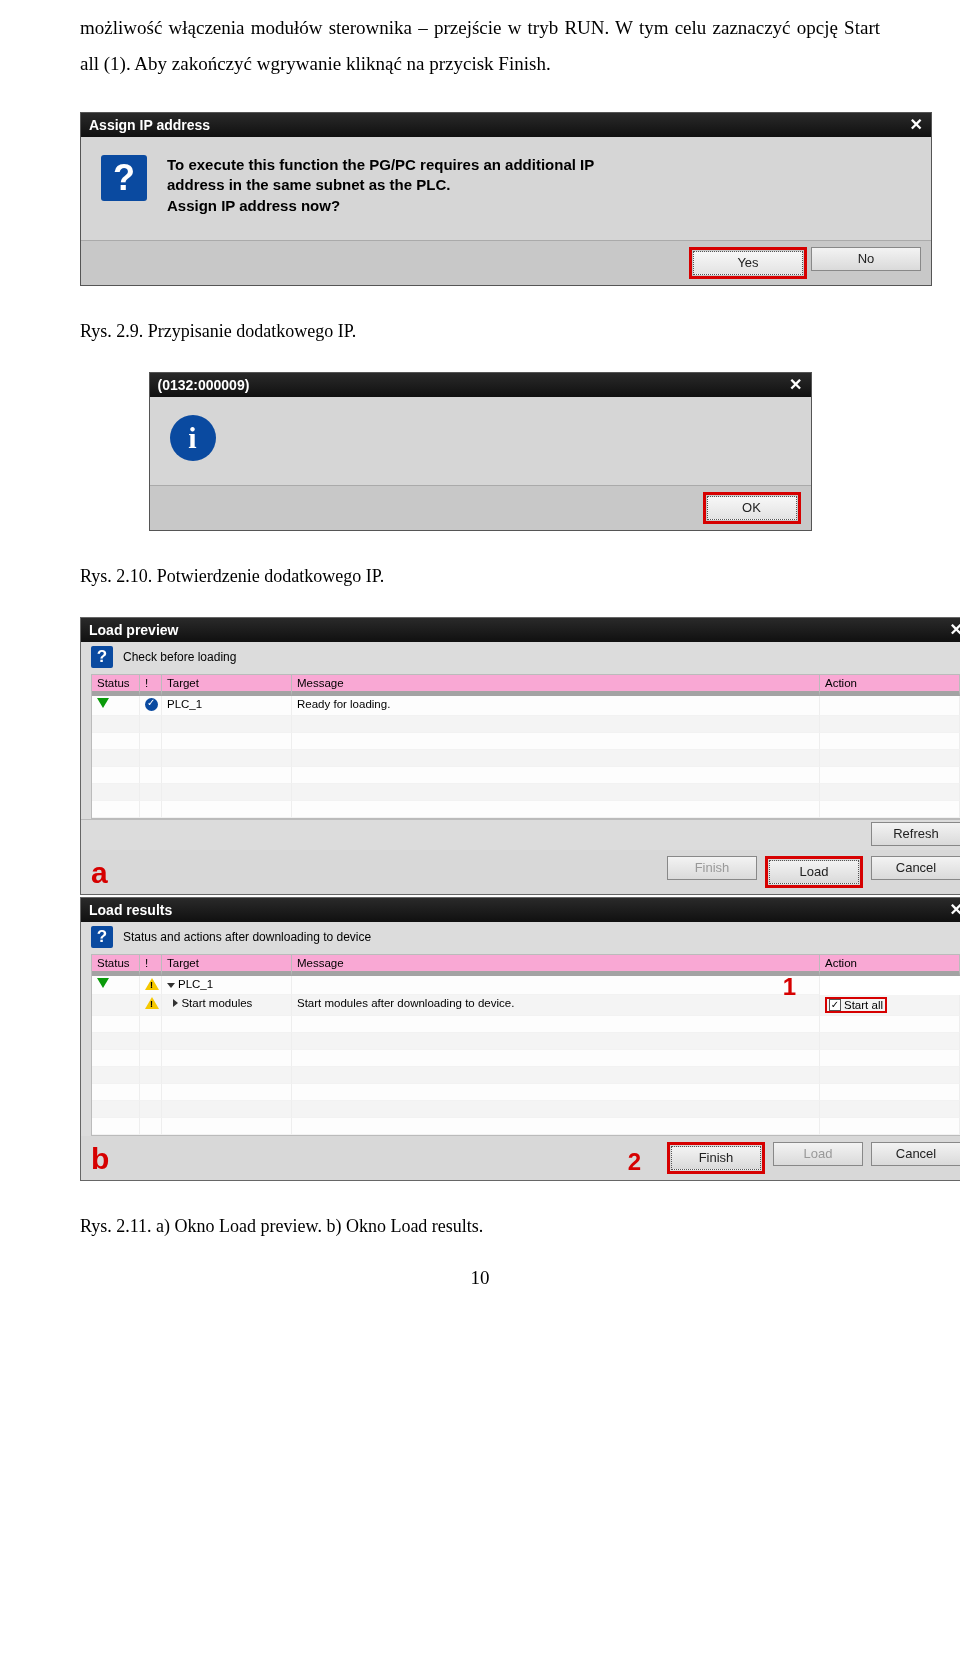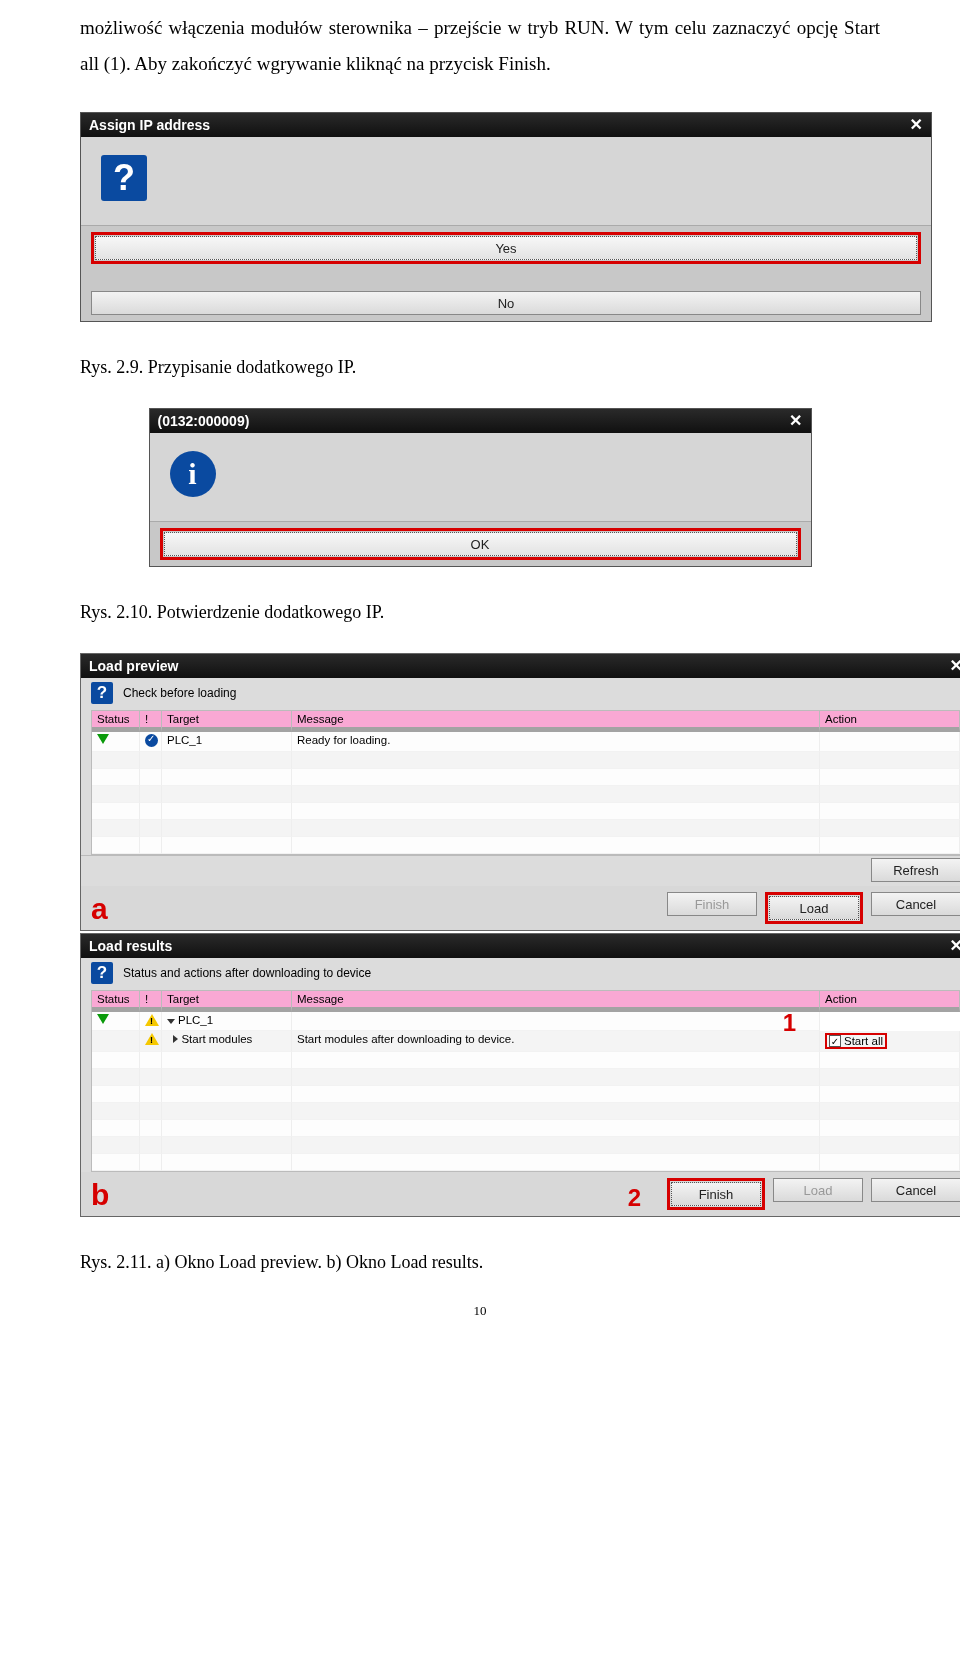--- a/index.html
+++ b/index.html
@@ -79,22 +79,21 @@
     font-size: 15px;
     font-weight: bold;
     line-height: 1.35;
   }
   .btn-row {
     background: #c8c8c8;
     border-top: 1px solid #aaa;
     padding: 6px 10px;
     display: flex;
     justify-content: flex-end;
-    gap: 27px;
-    flex-direction: column;
+    gap: 4px;
   }
   .btn {
     min-width: 110px;
     height: 24px;
     background: linear-gradient(#f3f3f3,#dadada);
     border: 1px solid #888;
     font-size: 13px;
     font-family: Arial, sans-serif;
     display: flex;
     align-items: center;
@@ -238,37 +237,42 @@
     border: 1px solid #555;
     background: #fff;
     display: inline-flex;
     align-items: center;
     justify-content: center;
     font-size: 10px;
     margin-right: 3px;
   }
   .page-num {
     text-align: center;
-    font-size: 13px;
+    font-size: 19px;
     margin-top: 30px;
     font-family: "Times New Roman", serif;
   }
 </style>
 </head>
 <body>
 
 <p class="intro-text">możliwość włączenia modułów sterownika – przejście w tryb RUN. W tym celu zaznaczyć opcję Start all (1). Aby zakończyć wgrywanie kliknąć na przycisk Finish.</p>
 
 <div class="dialog" style="width:852px;">
   <div class="titlebar">
     <span>Assign IP address</span>
     <span class="close-x">✕</span>
   </div>
   <div class="msg-body">
     <div class="q-icon">?</div>
+    <div class="msg-text">
+      <div>To execute this function the PG/PC requires an additional IP</div>
+      <div>address in the same subnet as the PLC.</div>
+      <div>Assign IP address now?</div>
+    </div>
   </div>
   <div class="btn-row">
     <div class="red-frame">
       <div class="btn dotted">Yes</div>
     </div>
     <div class="btn">No</div>
   </div>
 </div>
 
 <p class="caption">Rys. 2.9. Przypisanie dodatkowego IP.</p>

